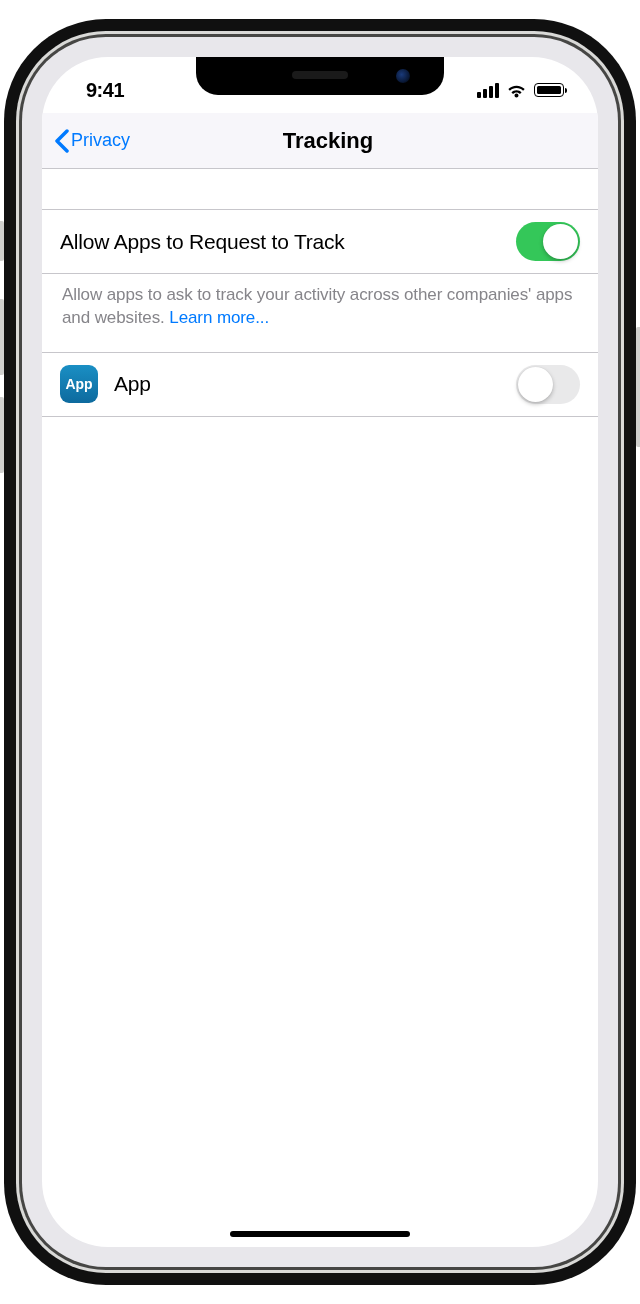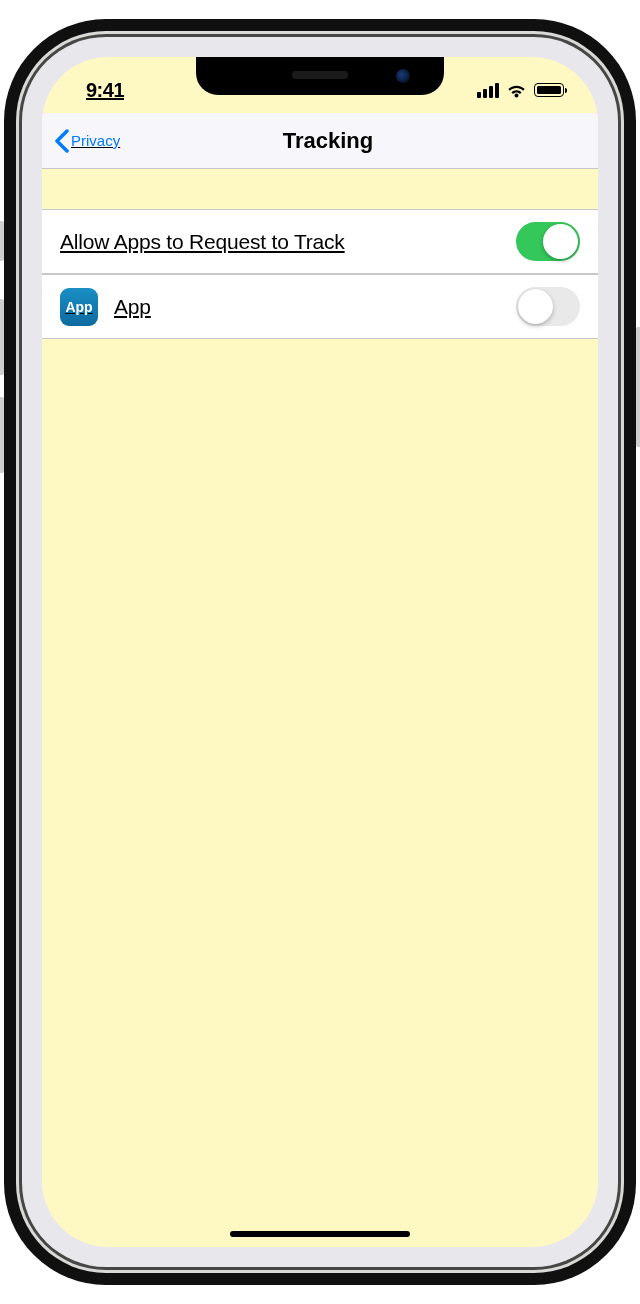--- a/index.html
+++ b/index.html
@@ -32,23 +32,22 @@
       border-radius: 2px;
     }
     .btn-mute { left: -24px; top: 184px; height: 40px; }
     .btn-vol-up { left: -24px; top: 262px; height: 76px; }
     .btn-vol-down { left: -24px; top: 360px; height: 76px; }
     .btn-power { right: -24px; top: 290px; height: 120px; }
     .screen {
       position: absolute;
       inset: 20px;
       border-radius: 66px;
-      background: #fef9c3;
+      background: #ffffff;
       overflow: hidden;
-      text-decoration: underline;
     }
     .notch {
       position: absolute;
       top: 0;
       left: 50%;
       transform: translateX(-50%);
       width: 248px;
       height: 38px;
       background: #000;
       border-bottom-left-radius: 22px;
@@ -139,21 +138,21 @@
       display: flex;
       align-items: center;
       position: relative;
       padding: 0 12px;
     }
     .back-button {
       display: flex;
       align-items: center;
       gap: 2px;
       color: #007aff;
-      font-size: 15px;
+      font-size: 18px;
       cursor: pointer;
       z-index: 2;
     }
     .nav-title {
       position: absolute;
       left: 16px;
       right: 0;
       text-align: center;
       font-size: 22px;
       font-weight: 600;
@@ -277,20 +276,23 @@
 
     <div class="content">
 
       <div class="row">
         <div class="row-label">Allow Apps to Request to Track</div>
         <div class="toggle toggle-on">
           <div class="toggle-knob"></div>
         </div>
       </div>
 
+      <div class="footer-text">
+        <span>Allow apps to ask to track your activity across other companies' apps and websites. </span><a href="#">Learn more...</a>
+      </div>
 
       <div class="row">
         <div class="app-icon">
           <span>App</span>
         </div>
         <div class="row-label">App</div>
         <div class="toggle toggle-off">
           <div class="toggle-knob"></div>
         </div>
       </div>

